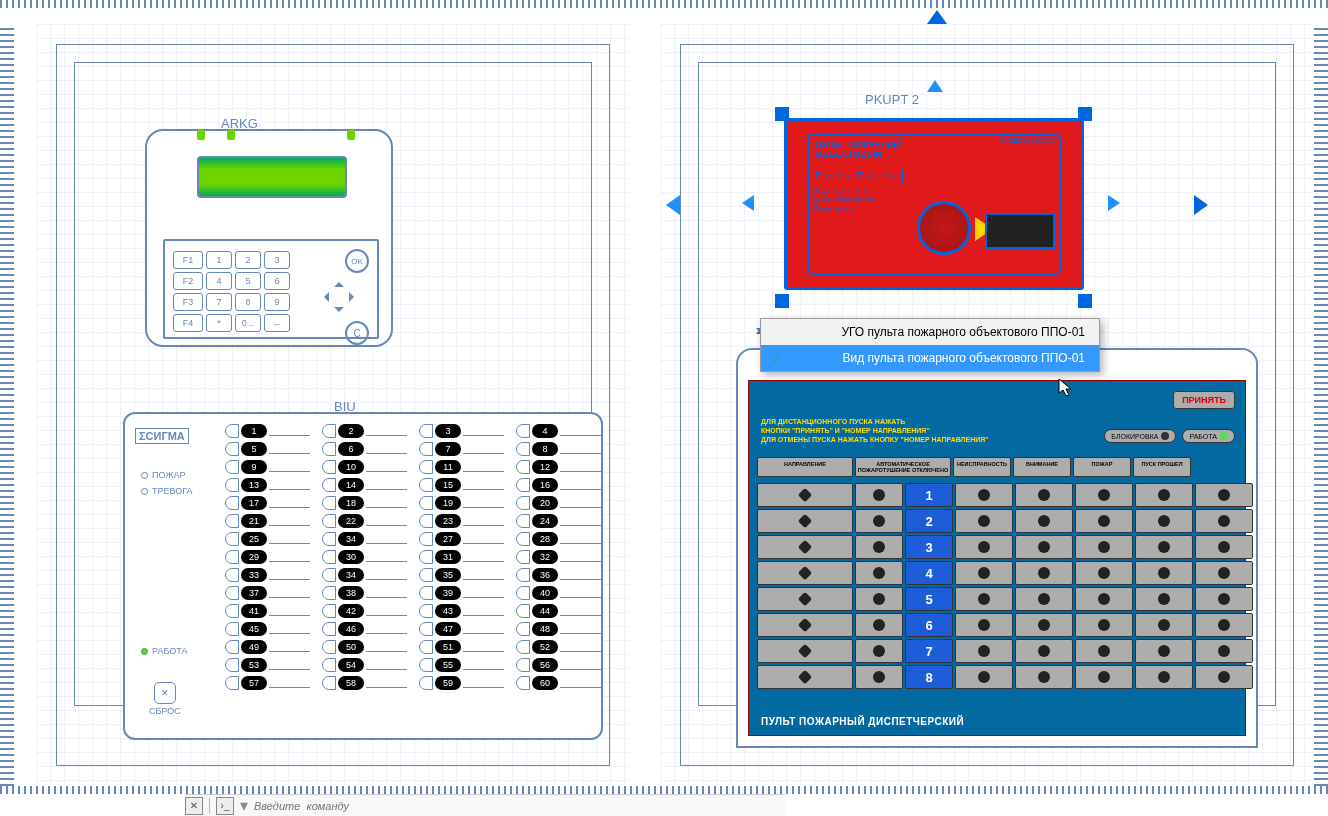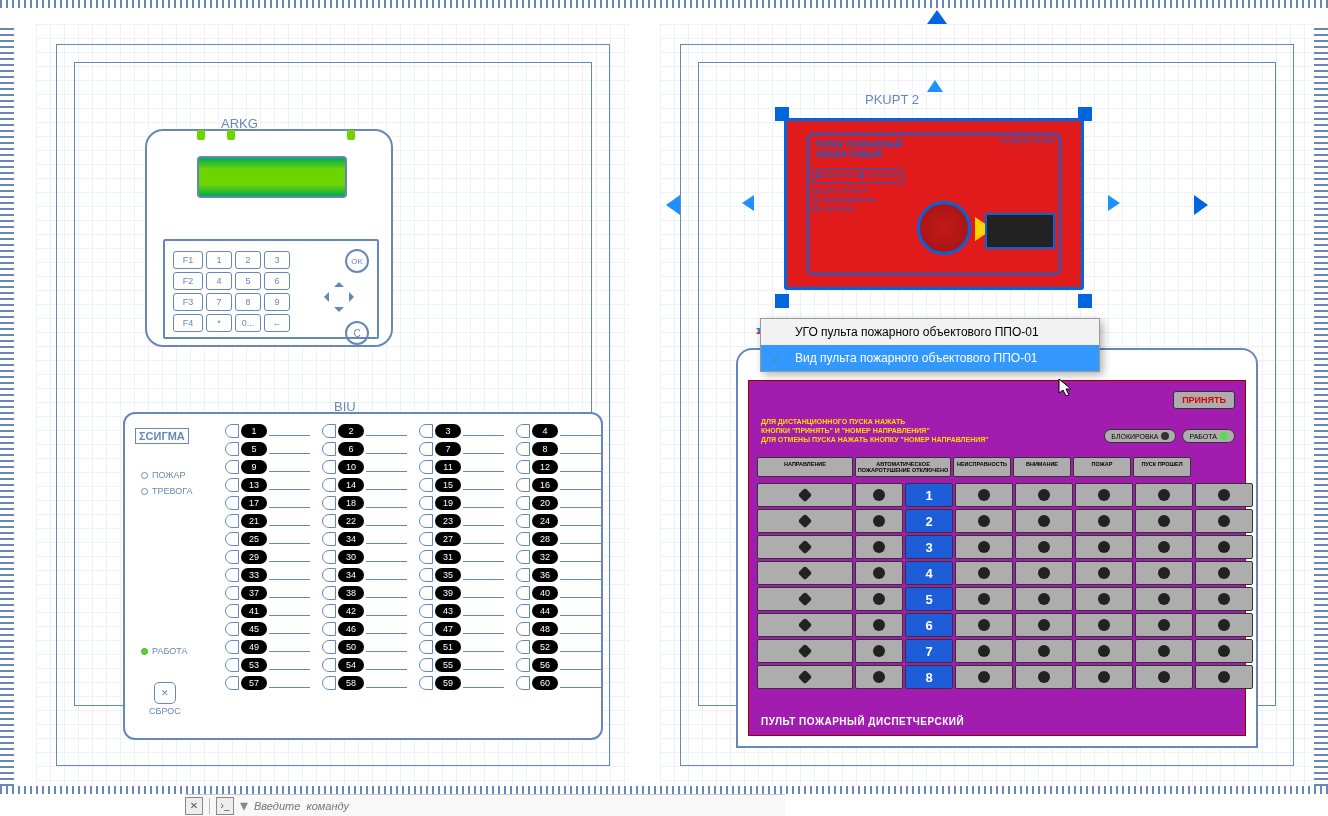--- a/index.html
+++ b/index.html
@@ -99,29 +99,29 @@
   
   .nav-arrow{position:absolute;}
   .nav-arrow.tri{width:0;height:0;border:10px solid transparent;}
   
   .ctx-menu{
     position:absolute;left:760px;top:318px;
     width:340px;background:#f2f2f2;border:1px solid #999;
     box-shadow:3px 3px 8px rgba(0,0,0,0.3);
     font-size:12px;z-index:10;
   }
-  .ctx-menu .item{padding:6px 14px 6px 34px;position:relative;cursor:pointer;}
+  .ctx-menu .item{padding:6px 14px 6px 34px;position:relative;cursor:pointer;text-align:right;}
   .ctx-menu .item.sel{background:#3399ff;color:#fff;}
   .ctx-menu .check{position:absolute;left:10px;top:7px;color:#2a7;}
   .cursor-ptr{position:absolute;left:1058px;top:378px;font-size:16px;z-index:11;pointer-events:none;}
   
   .disp-bezel{position:absolute;left:736px;top:348px;width:522px;height:400px;border:2px solid #6588b8;border-radius:16px 16px 0 0;background:#fff;}
   .disp{
     position:absolute;left:748px;top:380px;width:498px;height:356px;
-    background:#a21caf;border:1px solid #900;
+    background:#0369a1;border:1px solid #900;
   }
   .disp .accept{position:absolute;right:10px;top:10px;background:#adadad;border:1px solid #333;font-size:9px;padding:3px 8px;font-weight:bold;color:#d00;border-radius:3px;}
   .disp .instr{position:absolute;left:12px;top:36px;font-size:7px;color:#ffde00;font-weight:bold;line-height:1.3;}
   .disp .mode-btns{position:absolute;right:10px;top:48px;display:flex;gap:6px;}
   .disp .mode{background:#adadad;border:1px solid #333;border-radius:10px;font-size:7px;padding:2px 6px;display:flex;align-items:center;gap:3px;}
   .disp .mode .led{width:8px;height:8px;border-radius:50%;background:#333;}
   .disp .mode .led.g{background:#5d5;}
   .disp .headers{position:absolute;left:8px;top:76px;right:8px;display:grid;grid-template-columns:96px 96px 58px 58px 58px 58px 58px;gap:2px;}
   .disp .hdr{background:#adadad;border:1px solid #333;font-size:5.5px;text-align:center;padding:3px 1px;font-weight:bold;border-radius:2px;}
   .disp .rows{position:absolute;left:8px;top:102px;right:8px;}

